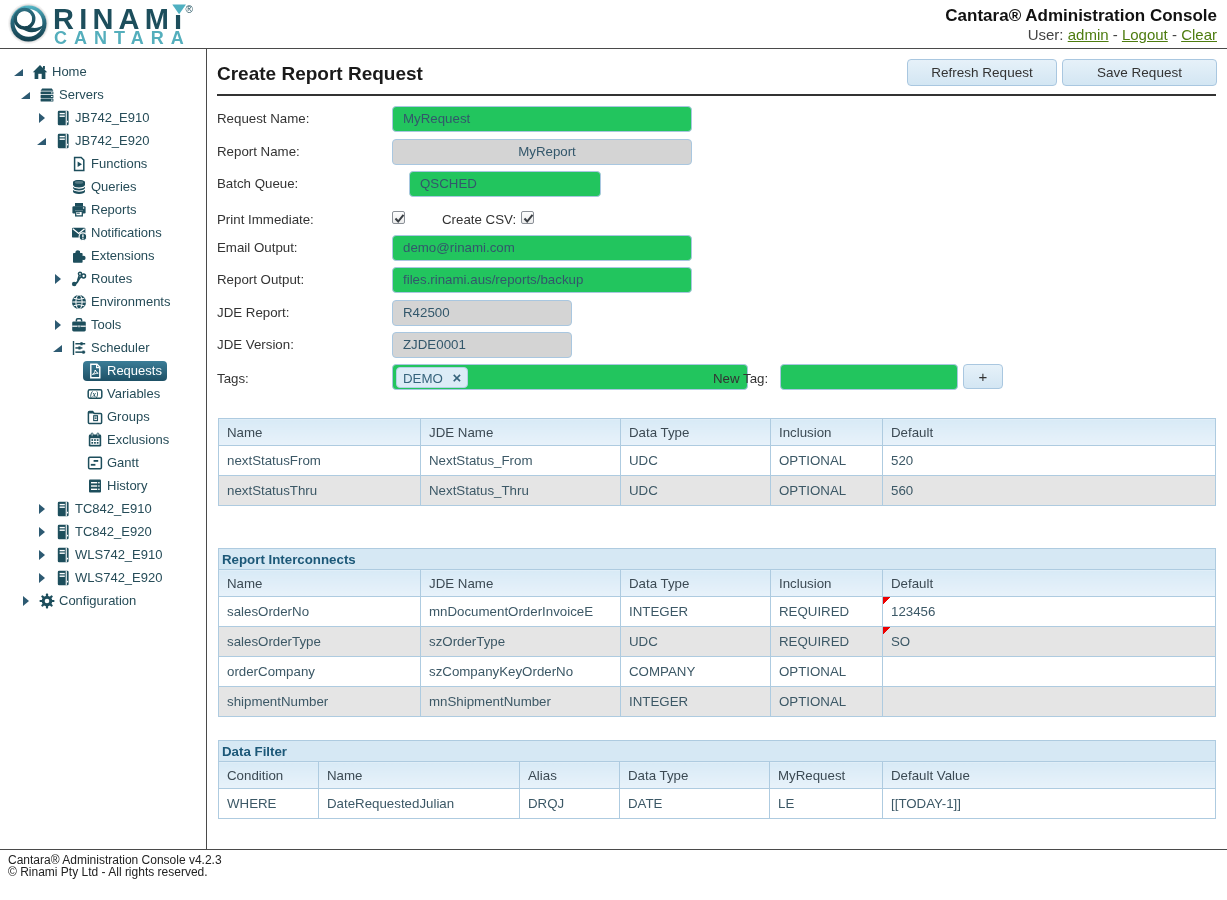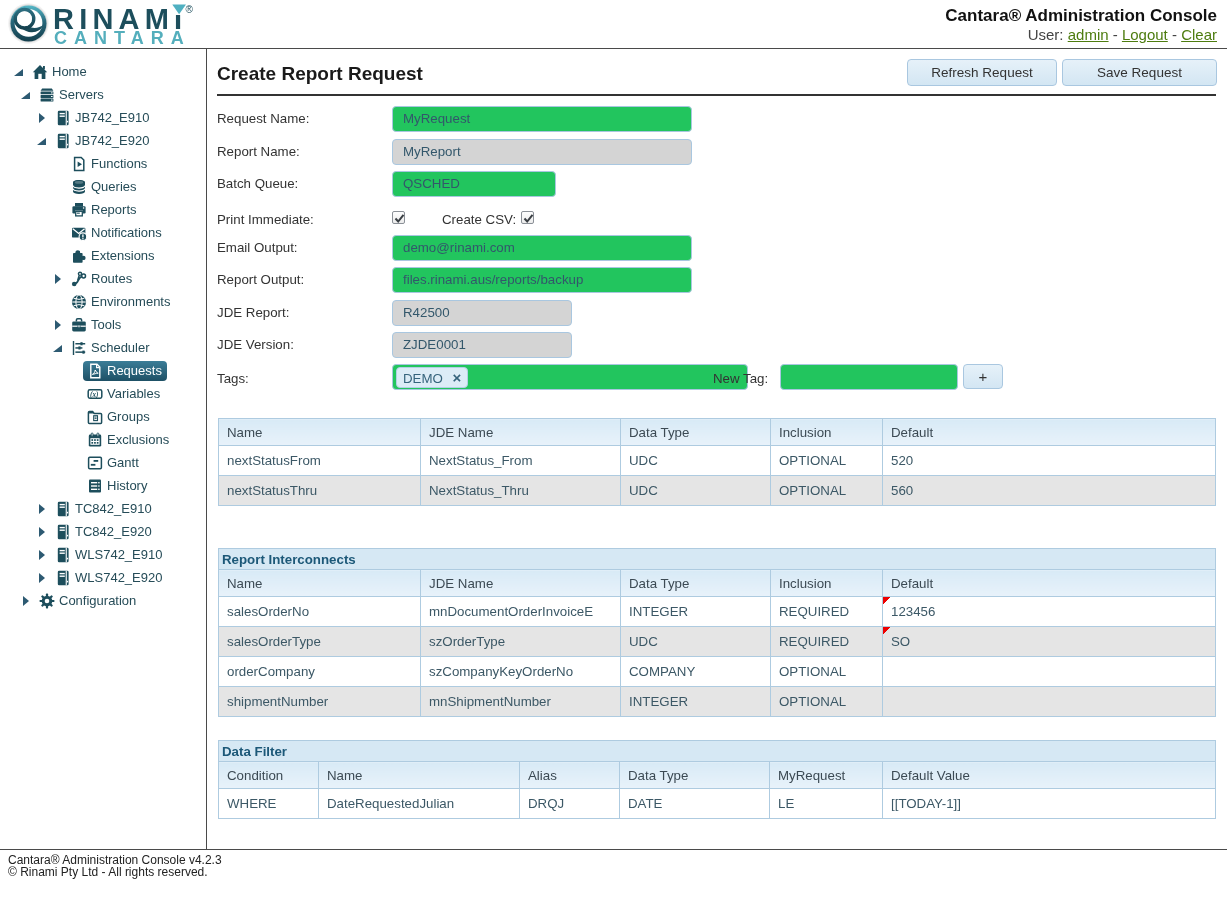--- a/index.html
+++ b/index.html
@@ -367,24 +367,24 @@
 <div id="main">
   <div id="ptitle">Create Report Request</div>
   <div class="topbtn" id="btn-refresh">Refresh Request</div>
   <div class="topbtn" id="btn-save">Save Request</div>
   <div id="titlehr"></div>
 
   <div class="flabel" style="top:62px">Request Name:</div>
   <div class="finput" style="top:57px; width:300px;">MyRequest</div>
 
   <div class="flabel" style="top:95px">Report Name:</div>
-  <div class="finput fdisabled" style="top:90px; width:300px;">MyReport</div>
+  <div class="finput fdisabled" style="top:90px; width:300px;text-align:center;">MyReport</div>
 
   <div class="flabel" style="top:127px">Batch Queue:</div>
-  <div class="finput" style="top:122px; width:164px;">QSCHED</div>
+  <div class="finput" style="top:122px; width:192px;margin-left:17px;">QSCHED</div>
 
   <div class="flabel" style="top:163px">Print Immediate:</div>
   <div class="cbx" style="left:185px; top:162px;">
       <svg width="11" height="11" viewBox="0 0 11 11">
         <path d="M1.5 5.5 L4.2 8.5 L9.5 1.8" fill="none" stroke="#3a3f44" stroke-width="2"></path>
       </svg>
     </div>
   <div class="flabel" style="left:235px; top:163px;">Create CSV:</div>
   <div class="cbx" style="left:314px; top:162px;">
       <svg width="11" height="11" viewBox="0 0 11 11">

